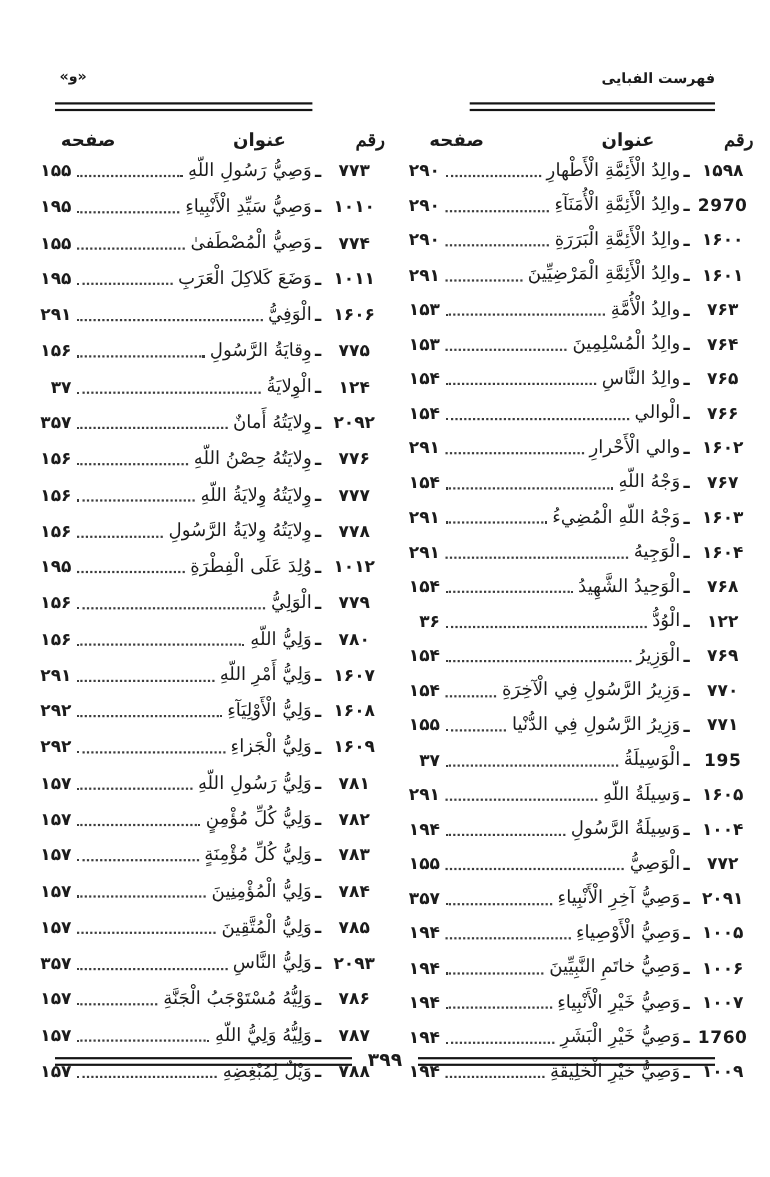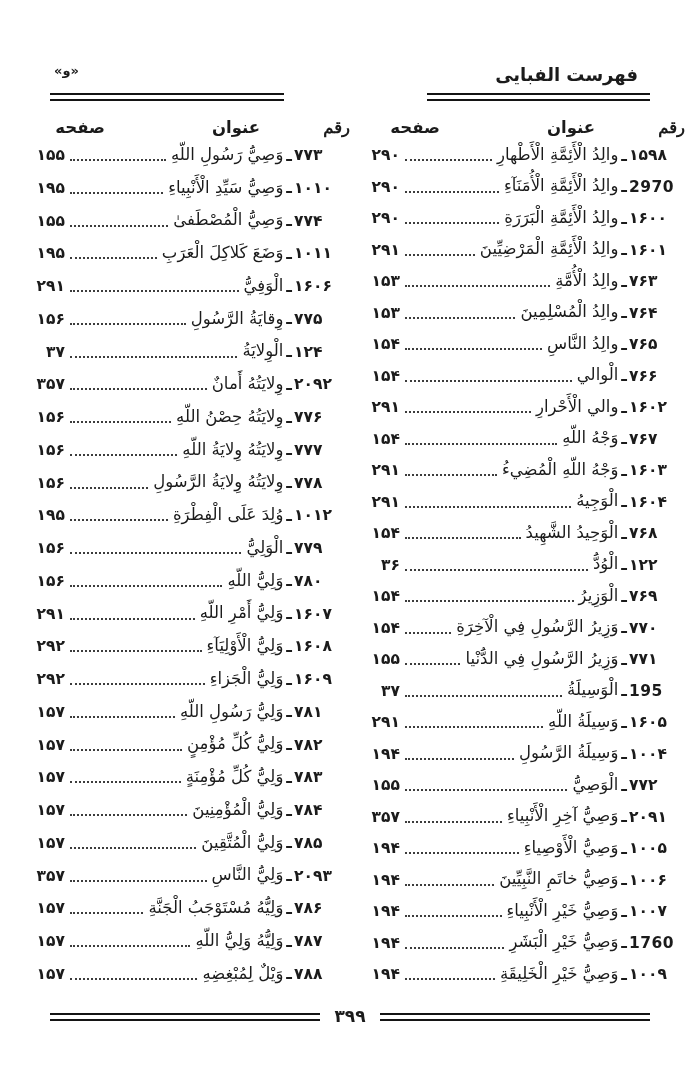--- a/index.html
+++ b/index.html
@@ -5,47 +5,47 @@
   html,body{margin:0;padding:0;}
   body{
     width:700px;height:1070px;position:relative;background:#ffffff;
     font-family:"DejaVu Sans",sans-serif;color:#1b1b1b;direction:rtl;
     overflow:hidden;
   }
   
   .drule{height:4px;border-top:2px solid #141414;border-bottom:2px solid #141414;}
 
   
-  .hdr-right-title{position:absolute;top:64px;right:62px;font-size:18px;font-weight:700;}
+  .hdr-right-title{position:absolute;top:64px;right:50px;font-size:13px;font-weight:700;}
   .hdr-rule-right{position:absolute;top:93px;left:427px;width:223px;}
   .hdr-left-letter{position:absolute;top:63px;left:54px;font-size:13px;font-weight:700;}
   .hdr-rule-left{position:absolute;top:93px;left:50px;width:234px;}
 
   
   .col-head{position:absolute;top:116px;width:325px;height:24px;display:flex;direction:rtl;
             font-weight:700;font-size:16.5px;line-height:24px;}
   .col-head.right{left:360px;} .col-head.left{left:25px;}
   .h-num{width:90px;text-align:right;font-family:Liberation Serif, serif;}
   .h-title{flex:1;text-align:right;padding-left:70px;}
   .h-page{width:80px;}
 
   
   .col{position:absolute;top:142px;width:325px;height:845px;display:flex;
        flex-direction:column;justify-content:space-between;direction:rtl;}
   #col-right{left:360px;} #col-left{left:25px;}
   .row{display:flex;align-items:center;height:26px;font-size:16.5px;white-space:nowrap;}
-  .num{width:56px;text-align:left;font-weight:700;font-size:15.5px;letter-spacing:.5px;}
+  .num{width:56px;text-align:center;font-weight:700;font-size:15.5px;letter-spacing:.5px;}
   .dash{margin:0 2px 0 3px;font-weight:700;}
   .title{line-height:1;}
   .dots{flex:1;min-width:8px;margin:0 5px;height:0;align-self:center;
         border-bottom:2px dotted #3c3c3c;transform:translateY(5px);}
   .page{width:40px;font-weight:700;font-size:15.5px;letter-spacing:.5px;}
 
   
-  .footer{position:absolute;top:1007px;left:25px;right:25px;display:flex;
+  .footer{position:absolute;top:955px;left:25px;right:25px;display:flex;
           align-items:center;padding:0 25px;}
   .footer .drule{flex:1;}
   .footer-page{margin:0 14px;font-weight:700;font-size:17px;transform:translateY(-1px);}
 </style>
 </head>
 <body>
 
 <div class="hdr-right-title">فهرست الفبایی</div>
 <div class="hdr-rule-right drule"></div>
 

